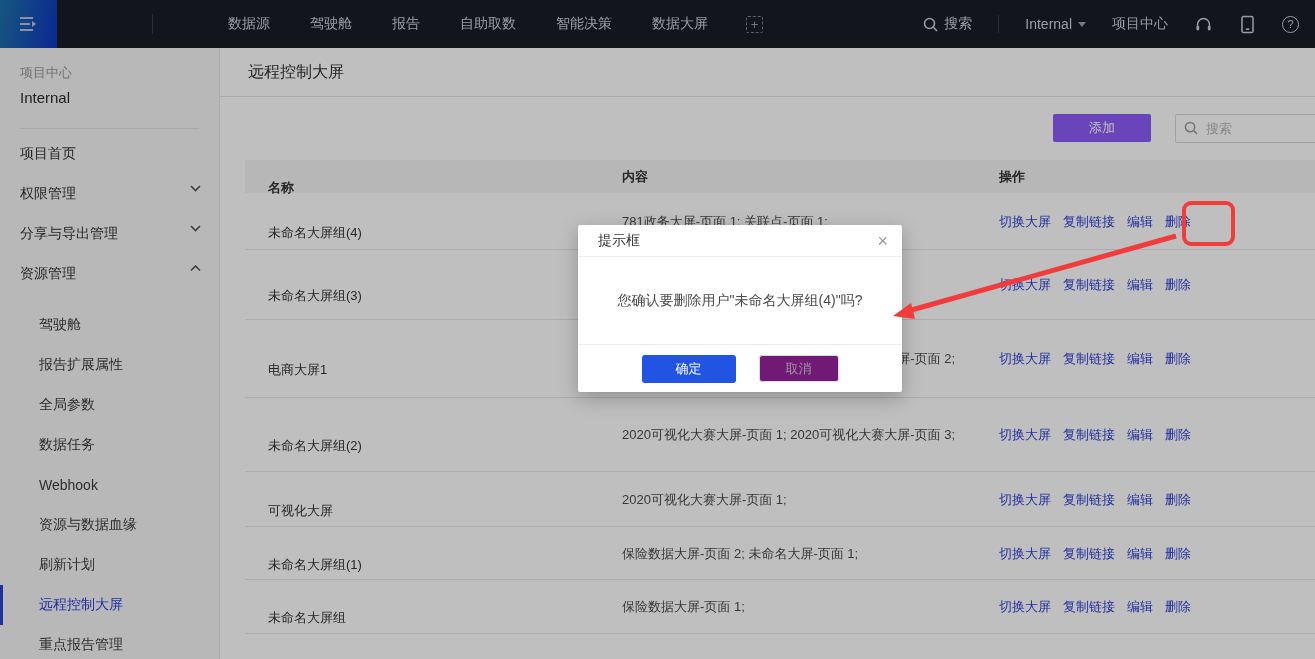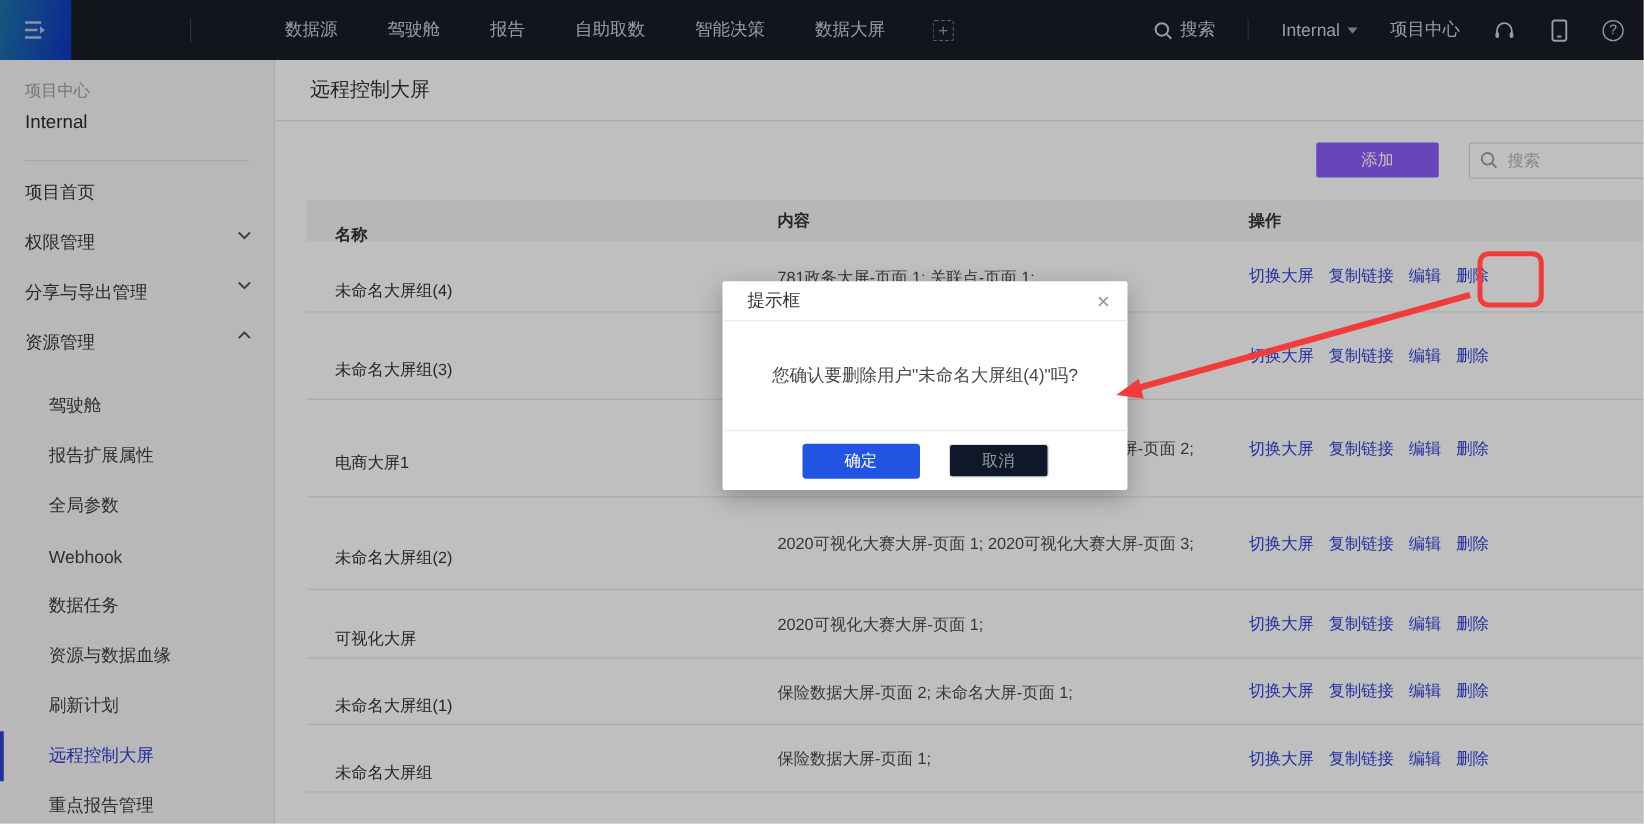--- a/index.html
+++ b/index.html
@@ -87,21 +87,21 @@
   .modal-head { height:32px; border-bottom:1px solid #ececec; display:flex; align-items:center;
                 padding:0 14px 0 20px; }
   .modal-title { font-size:14px; color:#333; }
   .modal-close { margin-left:auto; color:#999; font-size:18px; line-height:18px; cursor:pointer; }
   .modal-body { flex:1; display:flex; align-items:center; justify-content:center; }
   .modal-msg { font-size:14px; color:#4a4a4a; }
   .modal-foot { height:48px; border-top:1px solid #ececec; display:flex; align-items:center;
                 justify-content:center; gap:23px; }
   .btn-confirm { width:94px; height:28px; background:#2254e3; color:#fff; border:none; border-radius:3px;
                  font-size:13px; cursor:pointer; font-family:"Liberation Sans", sans-serif; }
-  .btn-cancel { width:80px; height:27px; background:#0f172a; color:#9b9b9b; border:1px solid #dcdcdc;
+  .btn-cancel { width:80px; height:27px; background:#701a75; color:#9b9b9b; border:1px solid #dcdcdc;
                 border-radius:3px; font-size:13px; cursor:pointer; font-family:"Liberation Sans", sans-serif; }
 
   
   .red-box { position:absolute; left:1182px; top:201px; width:53px; height:45px;
              border:4px solid #f23c3c; border-radius:9px; z-index:100; pointer-events:none; }
   .red-arrow { position:absolute; inset:0; z-index:100; pointer-events:none; }
 </style>
 </head>
 <body>
 
@@ -186,22 +186,22 @@
       <span class="chev">
         <svg width="11" height="7" viewBox="0 0 11 7">
             <polyline points="1,5.5 5.5,1 10,5.5" fill="none" stroke="#555" stroke-width="1.6"></polyline>
           </svg>
       </span>
     </div>
     <div class="sb-sub">
         <div class="sb-subitem">驾驶舱</div>
         <div class="sb-subitem">报告扩展属性</div>
         <div class="sb-subitem">全局参数</div>
+        <div class="sb-subitem">数据任务</div>
         <div class="sb-subitem">Webhook</div>
-        <div class="sb-subitem">数据任务</div>
         <div class="sb-subitem">资源与数据血缘</div>
         <div class="sb-subitem">刷新计划</div>
         <div class="sb-subitem active">远程控制大屏</div>
         <div class="sb-subitem">重点报告管理</div>
       </div>
   </div>
 </aside>
 
 <main class="main">
   <div class="page-head">

